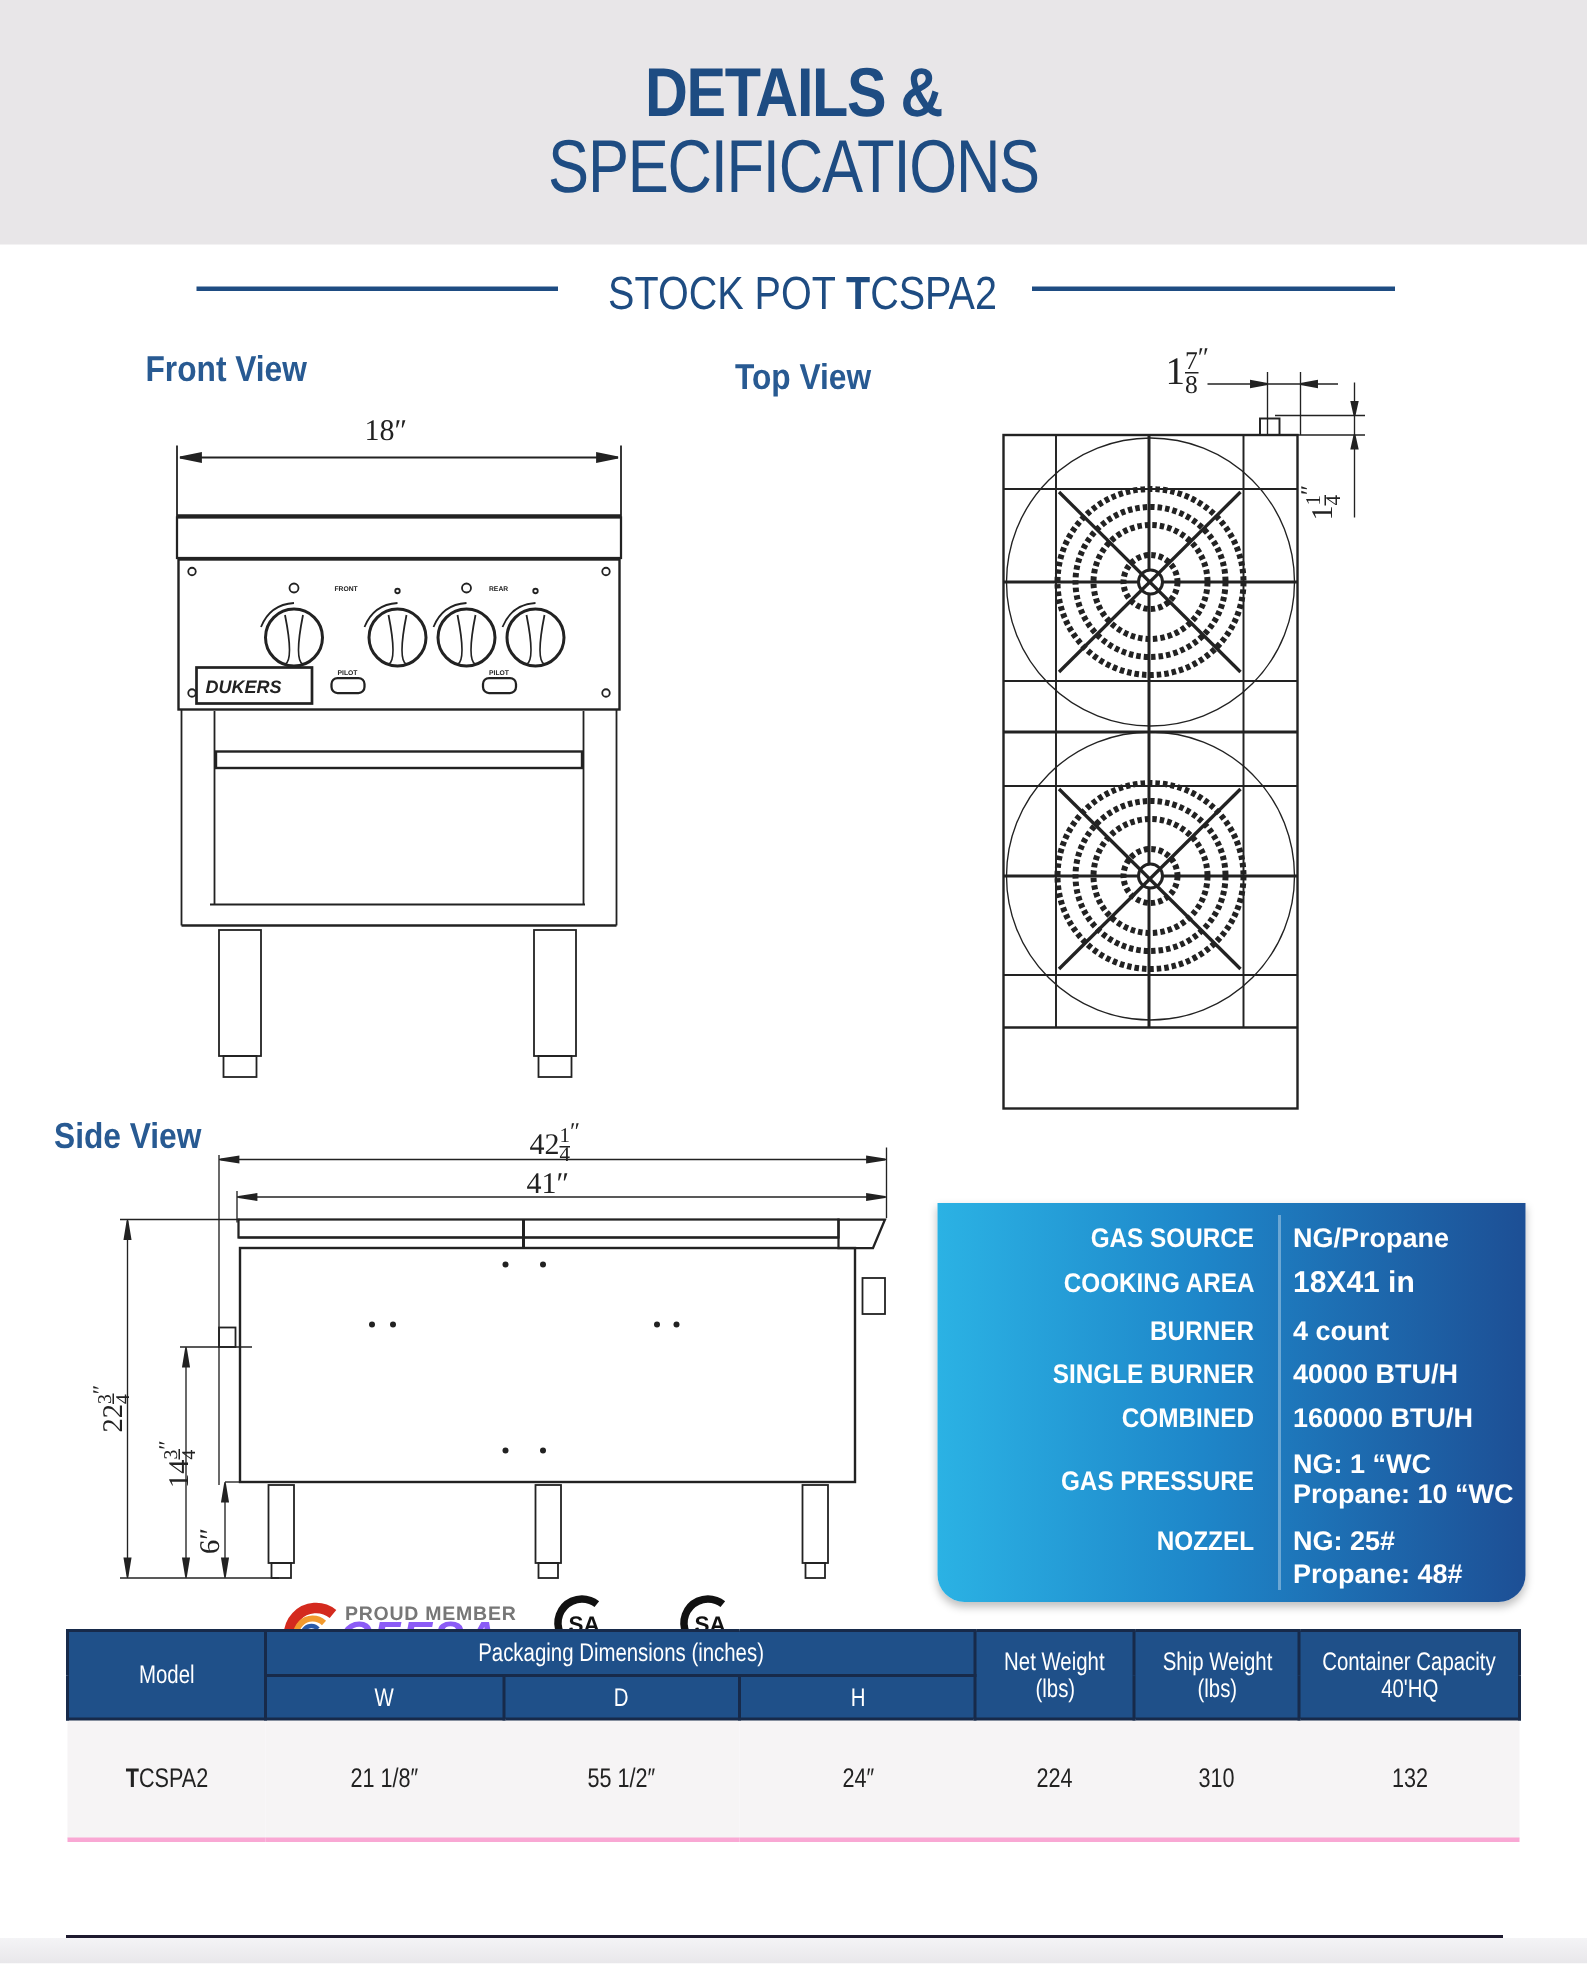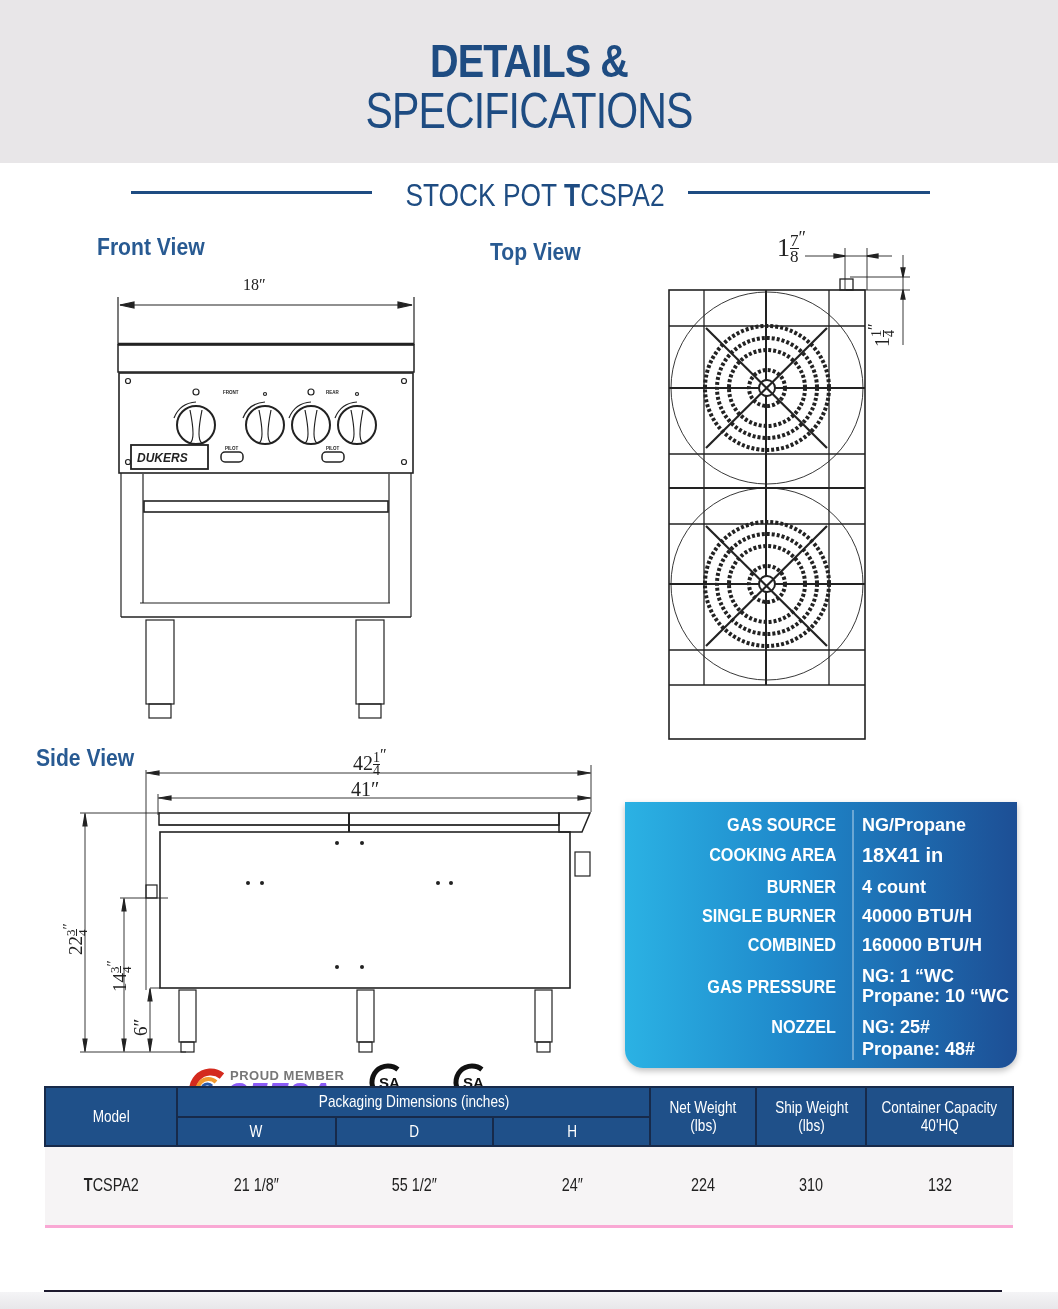--- a/index.html
+++ b/index.html
@@ -4,21 +4,21 @@
 <style>
   * { box-sizing: border-box; margin: 0; padding: 0; }
   body { width: 1058px; height: 1309px; background: #ffffff; position: relative; overflow: hidden; font-family: "Liberation Sans", sans-serif; }
   .header-band { position: absolute; left: 0; top: 0; width: 1058px; height: 163px; background: #e8e6e8; }
   .title-1 { position: absolute; left: 0; width: 1058px; top: 34px; text-align: center; font-weight: bold; font-size: 46px; color: #1e4c82; letter-spacing: -1px; transform: scaleX(0.86); }
   .title-2 { position: absolute; left: 0; width: 1058px; top: 82px; text-align: center; font-size: 50px; color: #1e4c82; letter-spacing: -1px; transform: scaleX(0.82); }
   .sub-line { position: absolute; height: 3px; background: #1e4c82; top: 191px; }
   .subtitle { position: absolute; left: 380px; width: 310px; top: 178px; text-align: center; font-size: 31px; color: #1e4c82; transform: scaleX(0.85); white-space: nowrap; }
   .subtitle b { font-weight: bold; }
   .view-label { position: absolute; font-size: 24px; color: #285a92; transform: scaleX(0.88); transform-origin: left; font-weight: bold; }
-  .dim { position: absolute; font-family: "Liberation Serif", serif; font-size: 16px; color: #222; }
+  .dim { position: absolute; font-family: "Liberation Serif", serif; font-size: 20px; color: #222; }
   svg { position: absolute; overflow: visible; }
   .spec-panel { position: absolute; left: 625px; top: 802px; width: 392px; height: 266px; border-radius: 0 0 18px 18px; background: linear-gradient(90deg, #2bb2e4 0%, #1e86c9 45%, #1d4f95 100%); box-shadow: 0 3px 6px rgba(0,0,0,0.25); font-weight: bold; }
   .spec-divider { position: absolute; left: 227px; top: 8px; width: 2px; height: 250px; background: rgba(255,255,255,0.35); }
   .spec-row { position: absolute; left: 0; width: 404px; color: #ffffff; font-size: 18px; }
   .spec-label { position: absolute; right: 193px; text-align: right; white-space: nowrap; transform: scaleX(0.9); transform-origin: right; }
   .spec-value { position: absolute; left: 237px; white-space: nowrap; line-height: 20px; }
   .logos { position: absolute; left: 178px; top: 1058px; }
   .cfesa-top { position: absolute; left: 52px; top: 10px; font-size: 13px; font-weight: bold; color: #777; letter-spacing: 0.5px; white-space: nowrap; }
   .cfesa-main { position: absolute; left: 48px; top: 18px; font-size: 30px; font-weight: bold; font-style: italic; color: #8b5cf6; letter-spacing: 1px; }
   .cfesa-sub { position: absolute; left: 4px; top: 46px; font-size: 6.5px; color: #666; font-style: italic; white-space: nowrap; }

